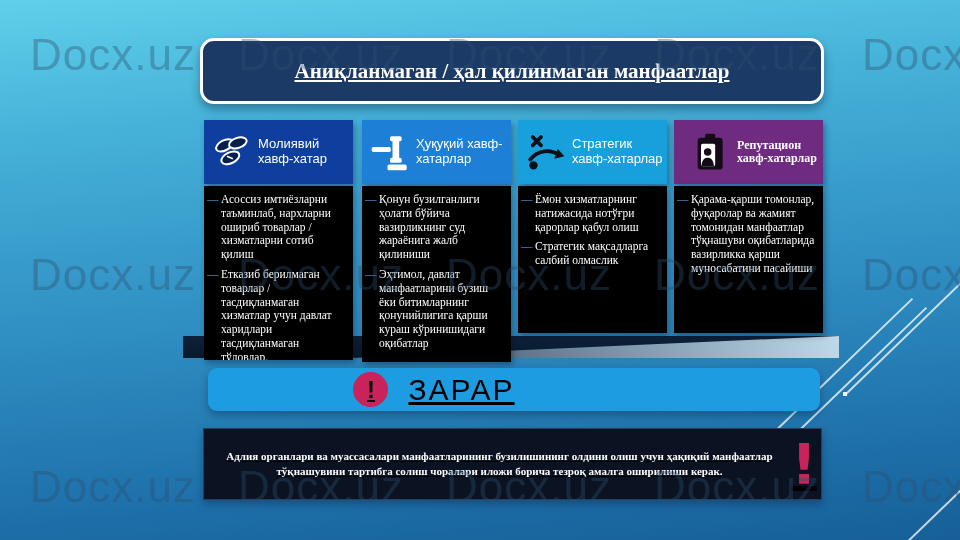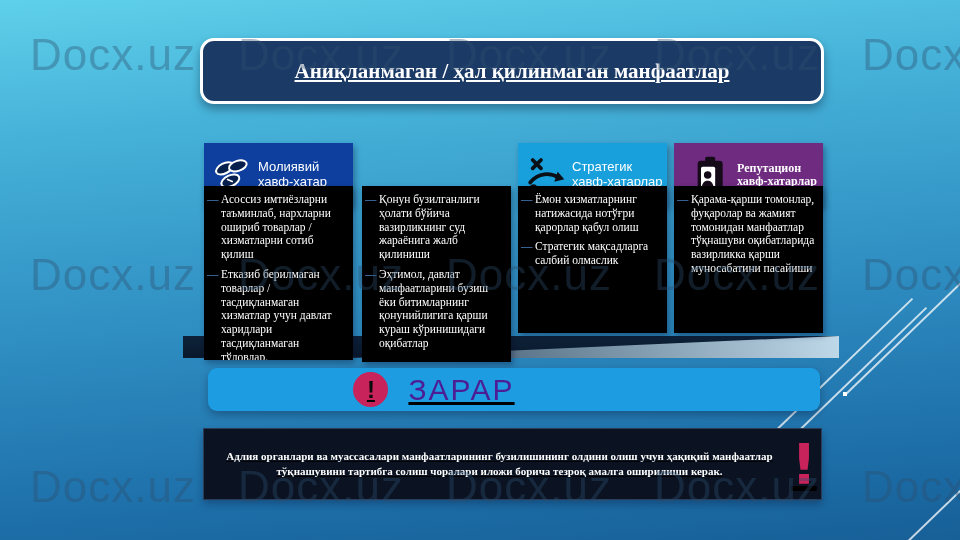--- a/index.html
+++ b/index.html
@@ -20,41 +20,41 @@
   .title-box{
     left:200px;top:38px;width:618px;height:60px;background:#1c3a66;
     border:3px solid #fff;border-radius:14px;box-shadow:0 5px 10px rgba(0,10,30,0.35);
     display:flex;flex-direction:column;align-items:center;justify-content:center;
     color:#fff;font-family:"Liberation Serif",serif;font-weight:bold;font-size:21px;line-height:1.25;text-align:center;
   }
   
   .col-header{
     position:absolute;top:120px;width:149px;height:64px;display:flex;align-items:center;
     padding-left:7px;box-sizing:border-box;box-shadow:2px 3px 6px rgba(0,10,40,0.35);
-    color:#fff;font-size:13px;line-height:1.12;margin-top:23px;
+    color:#fff;font-size:13px;line-height:1.12;
   }
   .col-header .icon{width:42px;height:42px;flex:0 0 42px;margin-right:5px;display:flex;align-items:center;justify-content:center;}
   .col-header .icon svg{width:40px;height:40px;}
   .serif-head{font-family:"Liberation Serif",serif;font-weight:bold;font-size:12px;}
   .col-body{
     position:absolute;top:186px;width:149px;background:#000;box-sizing:border-box;
     padding:7px 6px 4px 17px;overflow:hidden;box-shadow:2px 3px 6px rgba(0,10,40,0.35);
     color:#fff;font-family:"Liberation Serif",serif;font-size:11.5px;line-height:1.2;
   }
   .bullet{display:flex;margin-bottom:6px;}
   .bullet .dash{color:#4a7fc1;flex:0 0 14px;margin-left:-14px;font-family:"Liberation Sans",sans-serif;}
   
   .damage-banner{
     left:208px;top:368px;width:612px;height:43px;border-radius:9px;
     display:flex;align-items:center;justify-content:center;box-shadow:0 4px 8px rgba(0,10,40,0.3);
   }
   .damage-inner{display:flex;align-items:center;transform:translateX(-80px);}
   .excl-circle{width:35px;height:35px;border-radius:50%;display:flex;align-items:center;justify-content:center;margin-right:20px;}
   .excl-circle span{color:#0a0a0a;font-weight:800;font-size:24px;line-height:1;}
-  .damage-label{color:#4c1d95;font-size:30px;letter-spacing:2px;}
+  .damage-label{color:#000000;font-size:30px;letter-spacing:2px;}
   
   .footer-note{
     left:203px;top:428px;width:619px;height:72px;background:#0b1322;border:1px solid #2b3d58;
     box-sizing:border-box;display:flex;align-items:center;box-shadow:0 4px 8px rgba(0,10,40,0.3);
   }
   .footer-text{flex:1;padding:0 6px 0 14px;color:#fff;font-family:"Liberation Serif",serif;
     font-weight:bold;font-size:11px;line-height:1.35;text-align:center;}
   .footer-mark{flex:0 0 34px;color:#c8235a;font-size:56px;font-weight:800;line-height:0.85;text-align:center;
     font-family:"DejaVu Sans",sans-serif;}
   
@@ -99,20 +99,32 @@
     <div class="bullet">
         <span class="dash">—</span>
         <span>Асоссиз имтиёзларни таъминлаб, нархларни ошириб товарлар / хизматларни сотиб қилиш</span>
       </div>
     <div class="bullet">
         <span class="dash">—</span>
         <span>Етказиб берилмаган товарлар / тасдиқланмаган хизматлар учун давлат харидлари тасдиқланмаган тўловлар.</span>
       </div>
   </div>
 
+  <div class="col-header z2" style="left: 362px; background: rgb(29, 127, 214);">
+    <span class="icon">
+      <svg viewBox="0 0 48 48" fill="#ffffff">
+        <rect x="2" y="18" width="23" height="6" rx="2"></rect>
+        <rect x="27" y="8" width="8" height="26" rx="2"></rect>
+        <rect x="24" y="5" width="14" height="6" rx="2"></rect>
+        <rect x="24" y="31" width="14" height="6" rx="2"></rect>
+        <rect x="21" y="39" width="23" height="7" rx="2"></rect>
+      </svg>
+    </span>
+    <span class="hlabel">Ҳуқуқий хавф-хатарлар</span>
+  </div>
   <div class="col-body z2" style="left:362px;height:176px;">
     <div class="bullet">
         <span class="dash">—</span>
         <span>Қонун бузилганлиги ҳолати бўйича вазирликнинг суд жараёнига жалб қилиниши</span>
       </div>
     <div class="bullet">
         <span class="dash">—</span>
         <span>Эҳтимол, давлат манфаатларини бузиш ёки битимларнинг қонунийлигига қарши кураш кўринишидаги оқибатлар</span>
       </div>
   </div>

